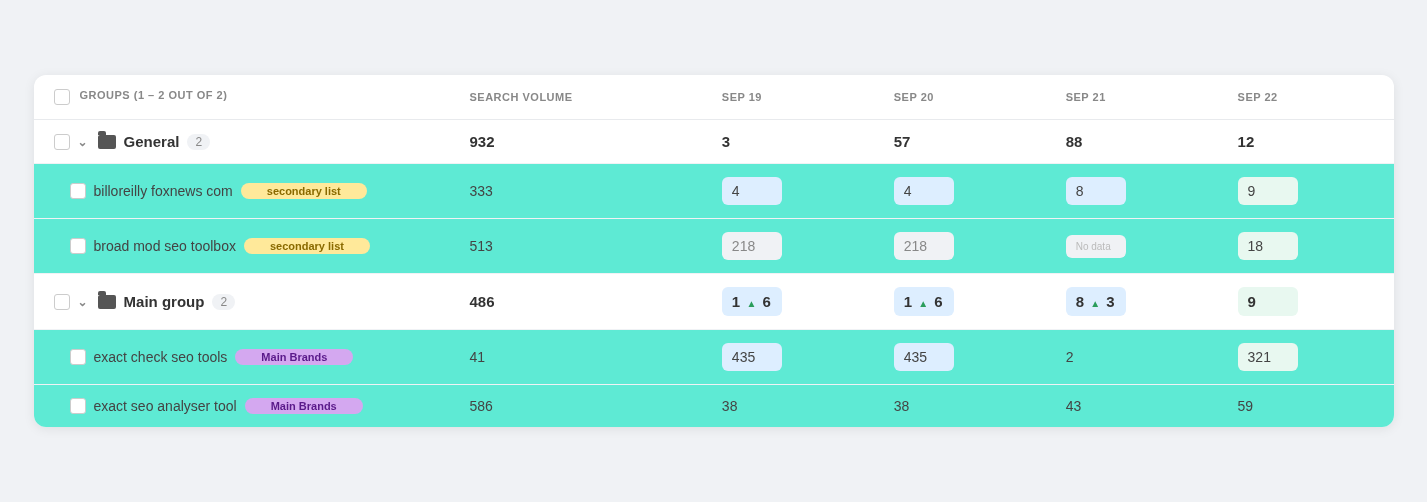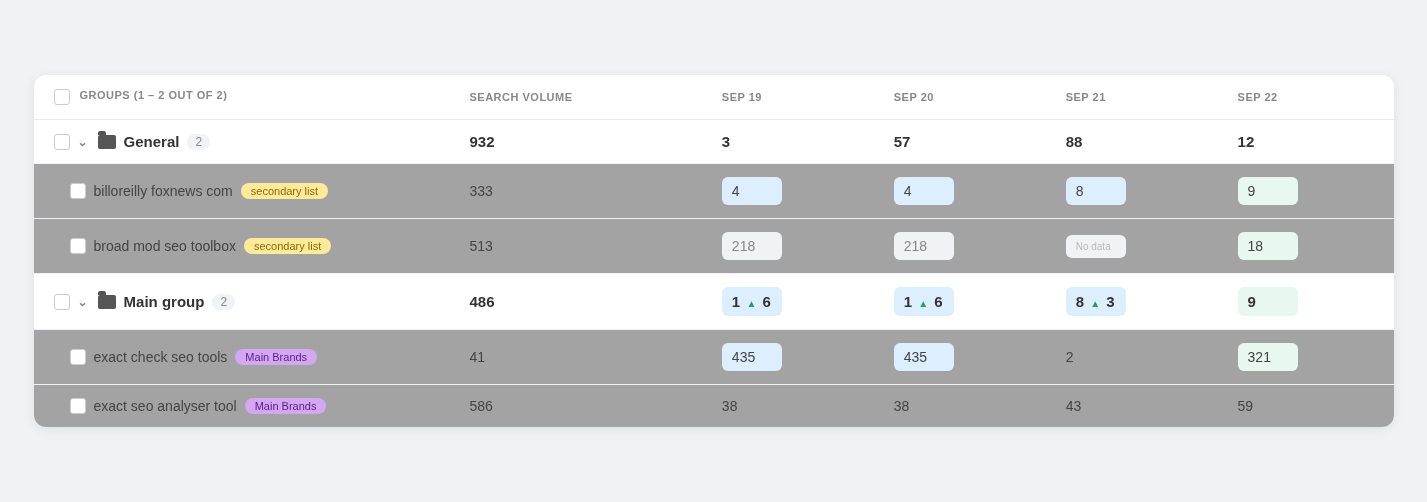--- a/index.html
+++ b/index.html
@@ -60,21 +60,21 @@
       background: #fff;
       font-weight: 600;
       font-size: 15px;
     }
     .subgroup-header td {
       background: #fff;
       font-weight: 600;
       font-size: 15px;
     }
     .data-row td {
-      background: #a3a3a3;
+      background: #5eead4;
       font-size: 14px;
       color: #444;
     }
     .label-cell {
       display: flex;
       align-items: center;
       gap: 8px;
     }
     .checkbox {
       width: 16px;
@@ -101,24 +101,24 @@
       height: 4px;
       background: #555;
       border-radius: 2px 2px 0 0;
     }
     .chevron {
       color: #888;
       font-size: 12px;
       margin-right: 2px;
     }
     .badge {
-      padding: 2px 10px;
+      padding: 2px 26px;
       border-radius: 20px;
       font-size: 11px;
-      font-weight: 400;
+      font-weight: 700;
     }
     .badge-yellow {
       background: #ffe99a;
       color: #8a6a00;
     }
     .badge-purple {
       background: #d4a8f0;
       color: #5a1a8a;
     }
     .count-badge {

